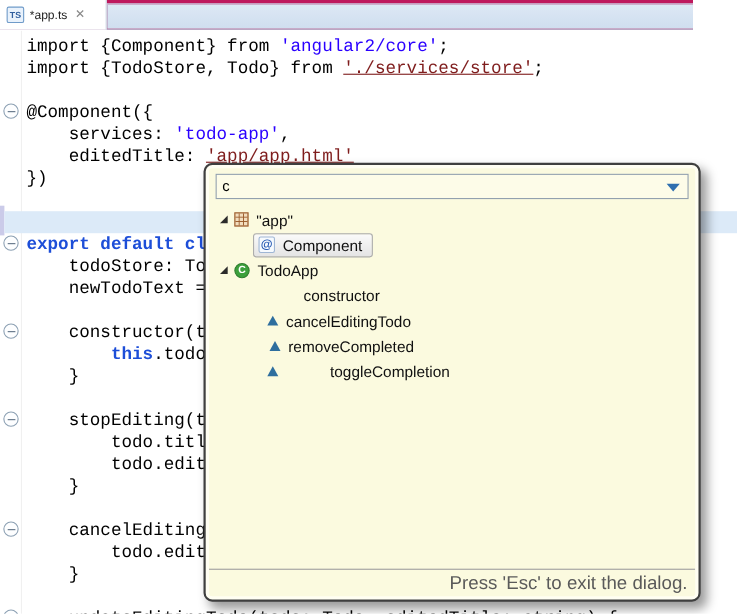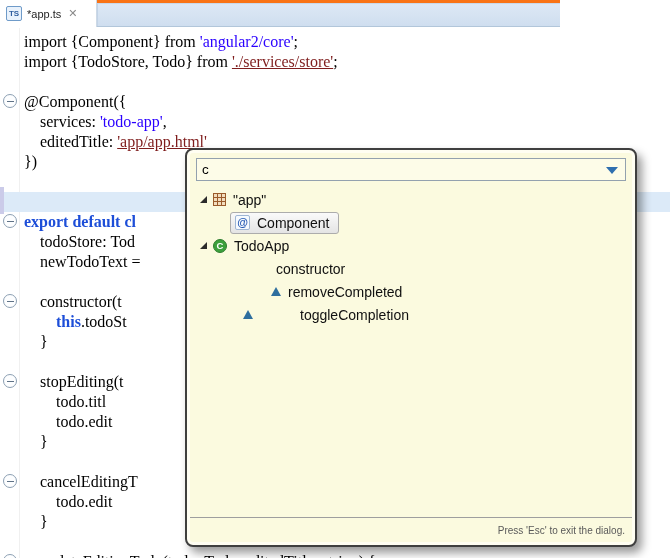--- a/index.html
+++ b/index.html
@@ -1,21 +1,21 @@
 <!DOCTYPE html>
 <html><head>
 <meta charset="utf-8">
 <style>
   * { box-sizing: border-box; margin: 0; padding: 0; }
   html, body { width: 670px; height: 558px; overflow: hidden; }
   body { position: relative; background: #ffffff; font-family: "Liberation Sans", sans-serif; }
 
   
-  .tabbar { position: absolute; left: 0; top: 0; width: 560px; height: 27px;
-            background: #f97316; border-bottom: 1px solid #b2c6da; }
+  .tabbar { position: absolute; left: 0; top: 0; width: 630px; height: 27px;
+            background: #be185d; border-bottom: 1px solid #b2c6da; }
   .tab { position: absolute; left: 0; top: 0; height: 27px; width: 97px;
          display: flex; align-items: center; gap: 5px; padding: 0 6px;
          background: #ffffff; border-right: 1px solid #cdd9e6; }
   .ts-icon { width: 16px; height: 15px; flex: 0 0 auto;
              background: #e9f2fc; border: 1px solid #6f9bc9; border-radius: 2px;
              color: #2f5e9e; font-size: 8px; font-weight: bold; line-height: 13px;
              text-align: center; letter-spacing: 0; }
   .tab-title { font-size: 11px; color: #1e1e1e; white-space: nowrap; }
   .tab-close { color: #8a8a8a; font-size: 11px; line-height: 11px; margin-left: 2px; cursor: pointer; }
   .tabbar-fill { position: absolute; left: 97px; right: 0; top: 3px; bottom: 0;
@@ -25,21 +25,21 @@
   
   .editor { position: absolute; left: 0; top: 28px; right: 0; bottom: 0; background: #ffffff; }
   .ruler { position: absolute; left: 0; top: 0; bottom: 0; width: 20px;
            background: #ffffff; border-right: 1px solid #f0f0f0; }
   .range-marker { position: absolute; left: 0; top: 159px; width: 4px; height: 27px;
                   background: #cbcbe9; }
   .current-line { position: absolute; left: 4px; right: 0; top: 164px; height: 20px;
                   background: #dceaf8; }
   .code-lines { position: absolute; left: 24px; top: 4px; right: 0; }
   .code-line { height: 20px; white-space: pre;
-               font-family: Liberation Serif, serif; font-size: 16px; line-height: 20px; }
+               font-family: Liberation Mono, monospace; font-size: 16px; line-height: 20px; }
   .tk-p  { color: #000000; }
   .tk-k  { color: #1d4ed8; font-weight: bold; }
   .tk-s  { color: #2a00ff; }
   .tk-sl { color: #7f1d1d; text-decoration: underline; }
   .fold { position: absolute; left: 3px; width: 14px; height: 14px;
           border: 1px solid #8ca0b3; border-radius: 50%; background: #fdfeff;
           display: flex; align-items: center; justify-content: center; cursor: pointer; }
   .fold .minus { width: 7px; height: 1px; background: #5f7286; }
 
   
@@ -74,21 +74,21 @@
                 border-bottom: 9px solid #2e6e9e; }
   .ico-decorator { width: 15px; height: 15px; flex: 0 0 auto; margin-right: 7px;
                    background: #f6fafe; border: 1px solid #9fb6d4; border-radius: 2px;
                    color: #2458b3; font-size: 11px; font-weight: bold; line-height: 13px;
                    text-align: center; }
   .sel-box { display: inline-flex; align-items: center; padding: 2px 9px 2px 4px;
              background: linear-gradient(#fafafa, #e4e4e4);
              border: 1px solid #acacac; border-radius: 3px; }
   .status { flex: 0 0 auto; height: 25px; border-top: 1px solid #9e9e9e;
             display: flex; align-items: center; justify-content: flex-end;
-            padding-right: 7px; color: #5a5a5a; font-size: 10px; }
+            padding-right: 7px; color: #5a5a5a; font-size: 17px; }
 </style>
 </head>
 <body>
 
 <div class="tabbar">
   <div class="tabbar-fill"></div>
   <div class="tab">
     <span class="ts-icon">TS</span>
     <span class="tab-title">*app.ts</span>
     <span class="tab-close">✕</span>
@@ -165,21 +165,25 @@
           </span>
         </div>
         <div class="tree-row" style="padding-left: 10px;">
           <span class="tri-exp"></span>
           <span class="ico-class">C</span>
           <span>TodoApp</span>
         </div>
         <div class="tree-row" style="padding-left: 86px;">
           <span>constructor</span>
         </div>
-        <div class="tree-row" style="padding-left: 81px;">
+        <div class="tree-row" style="padding-left: 53px;">
+          <span class="ico-method"></span>
+          <span>cancelEditingTodo</span>
+        </div>
+        <div class="tree-row" style="padding-left: 25px; margin-left: 30px;">
           <span class="ico-method"></span>
           <span>removeCompleted</span>
         </div>
         <div class="tree-row" style="padding-left: 53px; gap: 40px;">
           <span class="ico-method"></span>
           <span>toggleCompletion</span>
         </div>
       </div>
     <div class="status">
       <span>Press 'Esc' to exit the dialog.</span>

